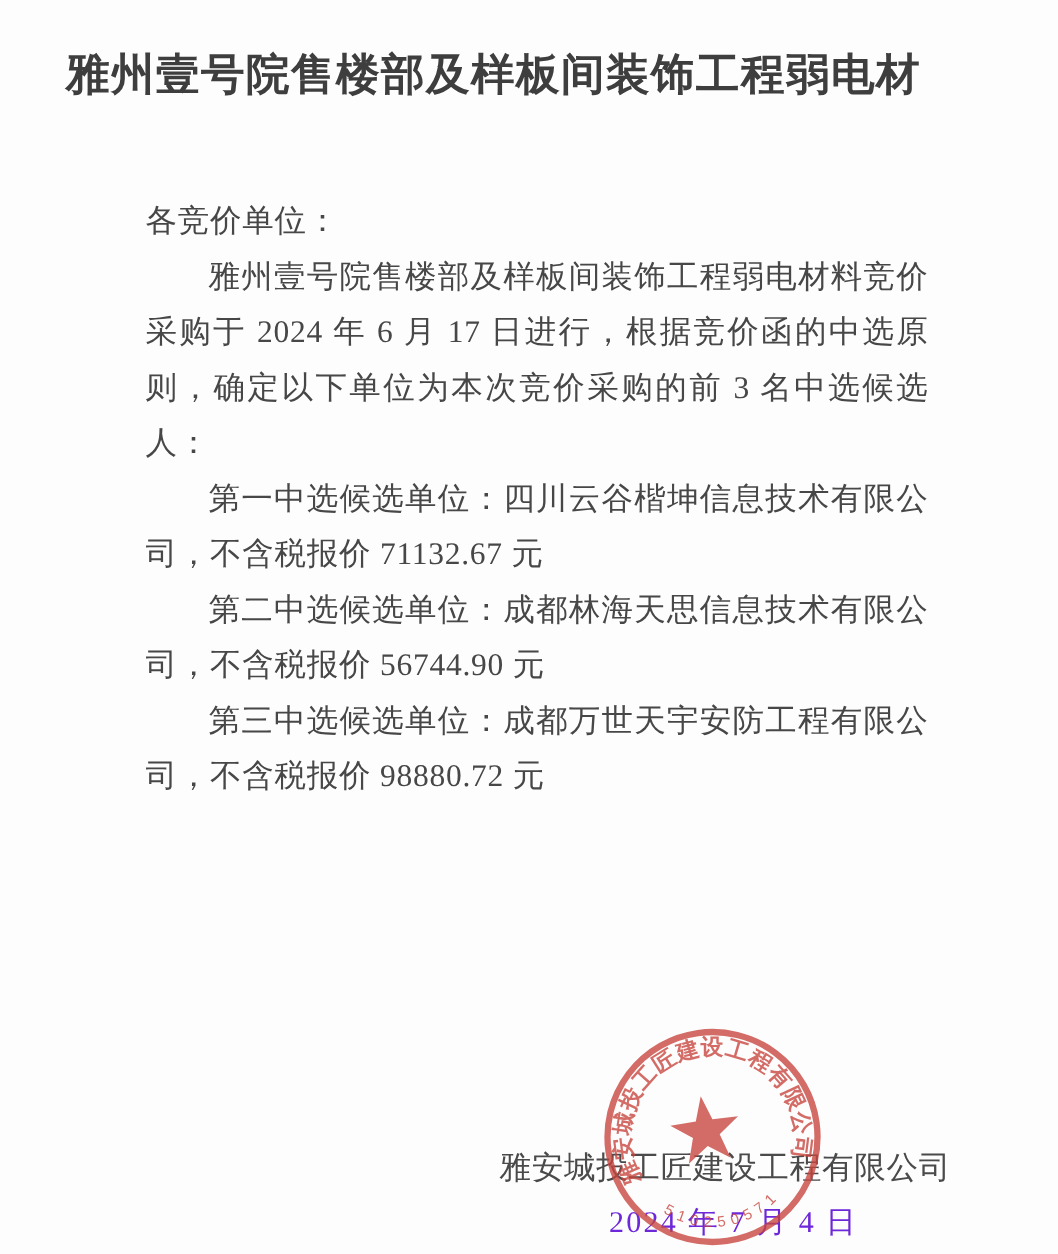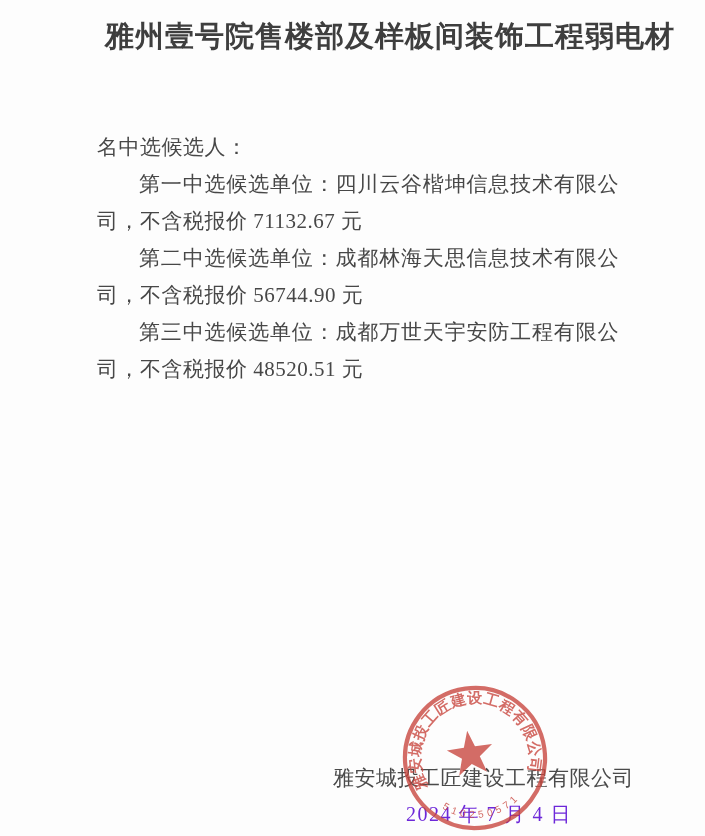--- a/index.html
+++ b/index.html
@@ -7,22 +7,22 @@
     position:relative;
     width:705px; height:836px;
     margin:0 auto;
     background:#fdfdfd;
     overflow:hidden;
     font-family:"Liberation Serif", serif;
     color:#474747;
   }
   .doc-title {
     position:absolute; top:16px; left:30px; width:645px;
-    margin:0;
-    text-align:right;
+    margin:14px;
+    text-align:left;
     font-family:"Liberation Sans", sans-serif;
     font-weight:700;
     font-size:29px;
     line-height:41px;
     color:#3e3e3e;
     letter-spacing:1px;
   }
   .title-line { display:block; }
   .body-block {
     position:absolute; left:97px; top:129px; width:522px;
@@ -52,24 +52,25 @@
 </head>
 <body>
 
 <div class="page">
 
   <h1 class="doc-title">
     <span class="title-line">雅州壹号院售楼部及样板间装饰工程弱电材</span>
   </h1>
 
   <div class="body-block">
-    <p>名中选候选人：</p>
+    <p>各竞价单位：</p>
+    <p class="indent">雅州壹号院售楼部及样板间装饰工程弱电材料竞价采购于 2024 年 6 月 17 日进行，根据竞价函的中选原则，确定以下单位为本次竞价采购的前 3 名中选候选人：</p>
     <p class="indent">第一中选候选单位：四川云谷楷坤信息技术有限公司，不含税报价 71132.67 元</p>
     <p class="indent">第二中选候选单位：成都林海天思信息技术有限公司，不含税报价 56744.90 元</p>
-    <p class="indent">第三中选候选单位：成都万世天宇安防工程有限公司，不含税报价 48520.51 元</p>
+    <p class="indent">第三中选候选单位：成都万世天宇安防工程有限公司，不含税报价 98880.72 元</p>
   </div>
 
   <div class="sig-company">雅安城投工匠建设工程有限公司</div>
   <div class="sig-date">2024 年 7 月 4 日</div>
 
   <div class="seal">
     <svg viewBox="0 0 152 152" xmlns="http://www.w3.org/2000/svg">
       <defs>
         <path id="sealTextArc" d="M 23.4 92.1 A 55 55 0 1 1 128.6 92.1" fill="none"></path>
         <path id="sealNumArc" d="M 28.1 112.1 A 60 60 0 0 0 123.9 112.1" fill="none"></path>

